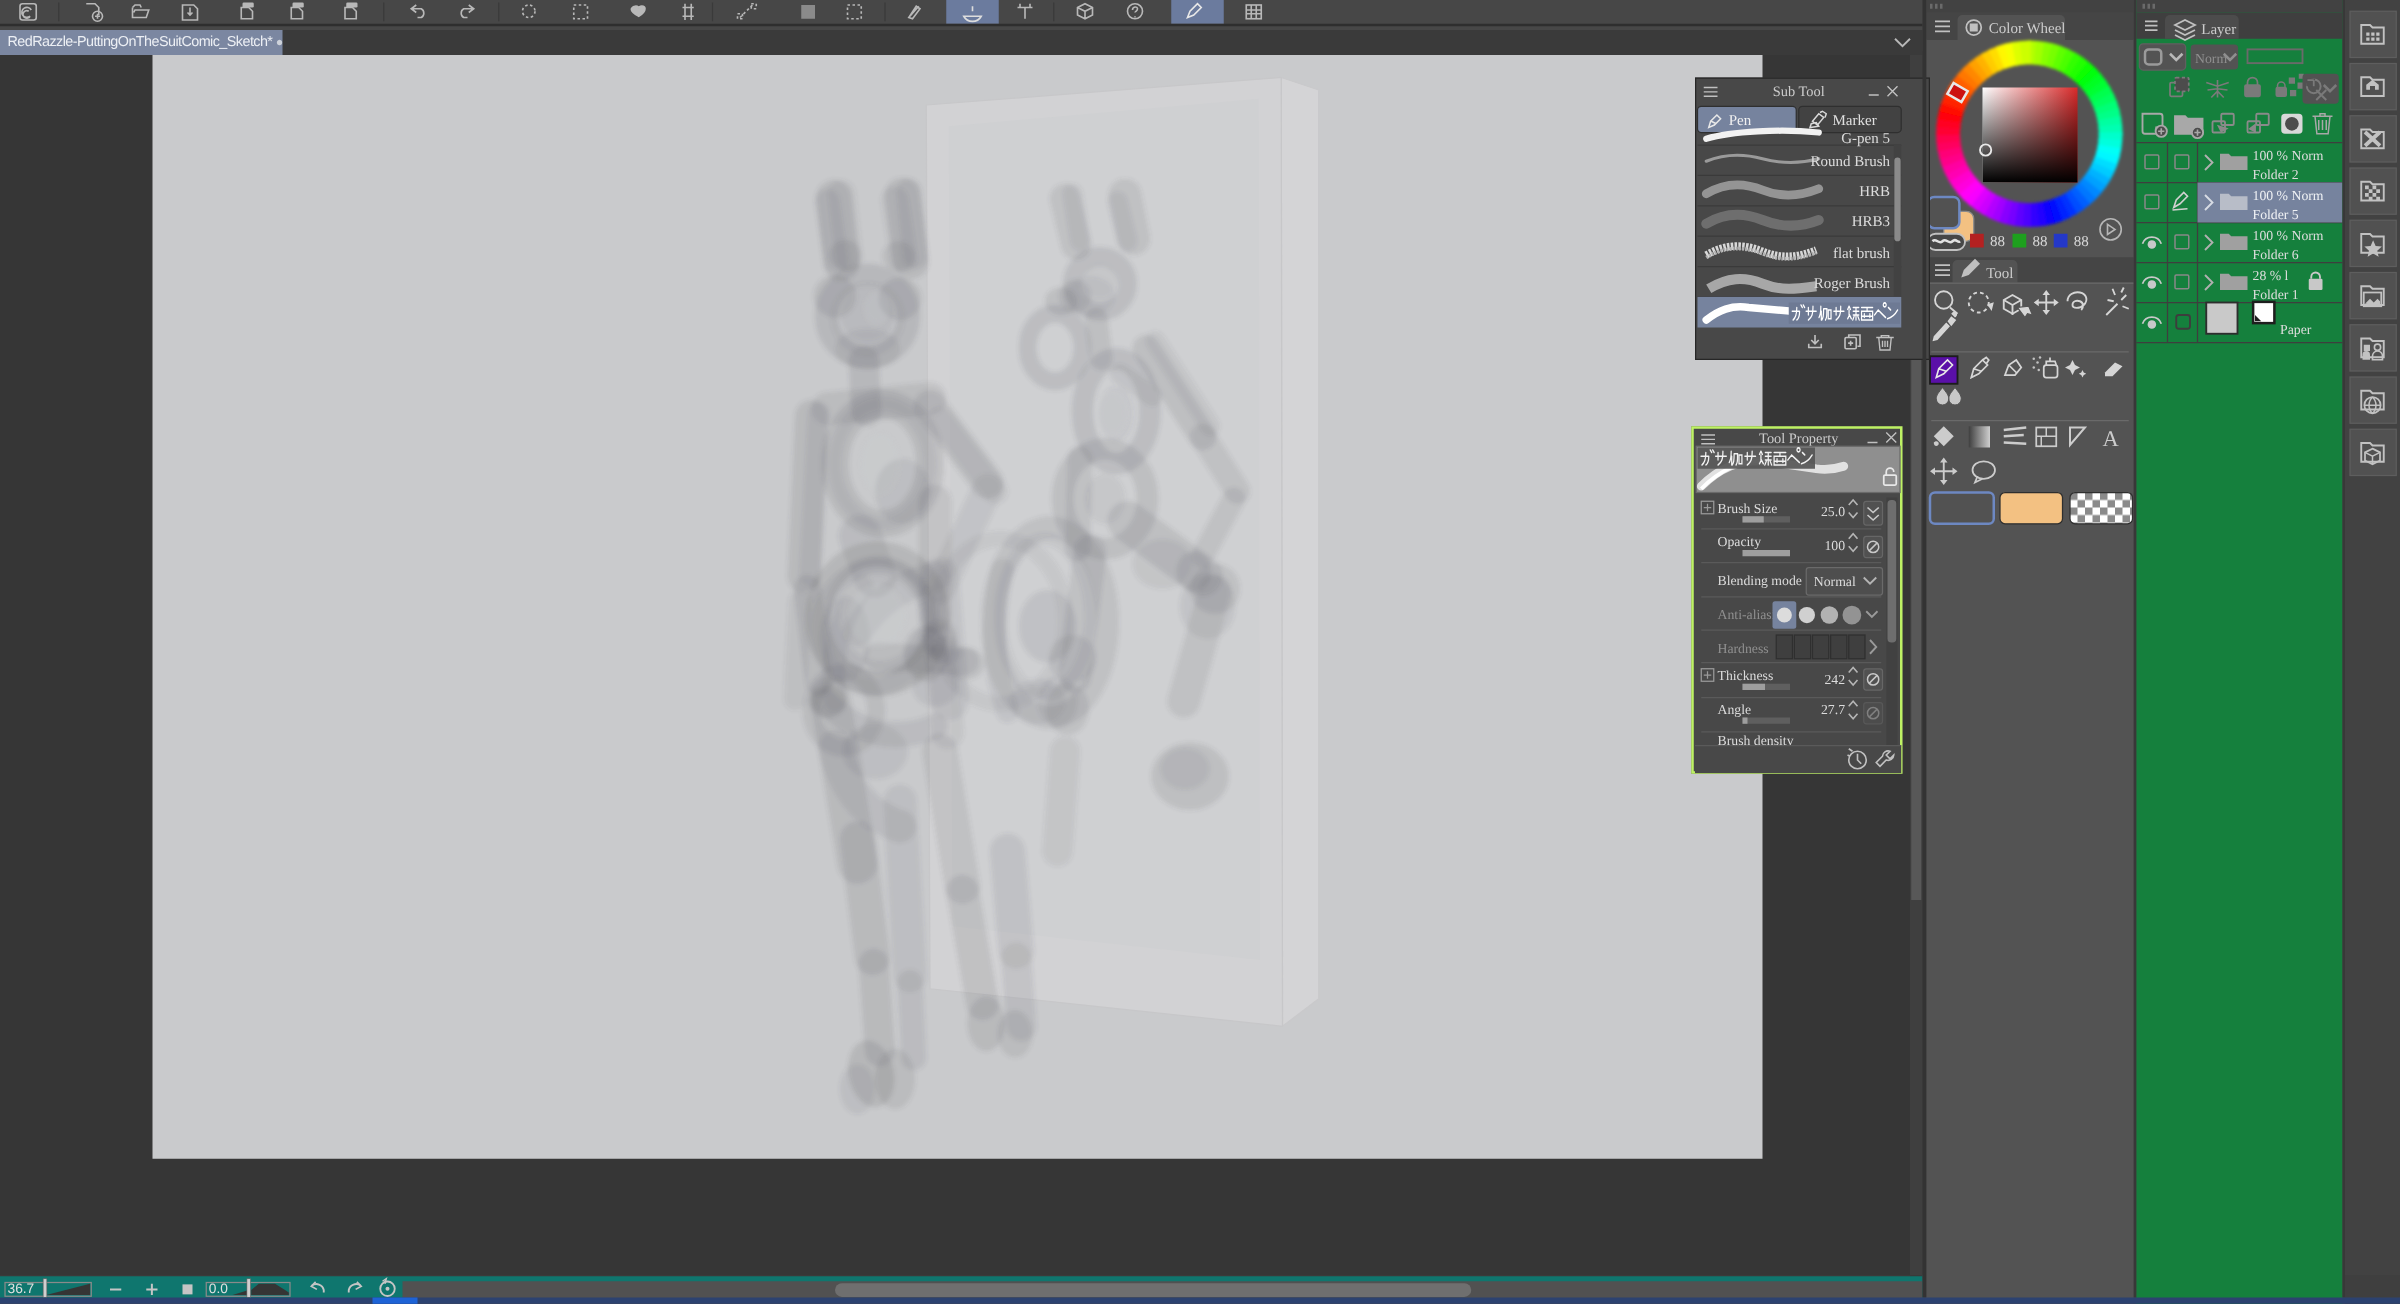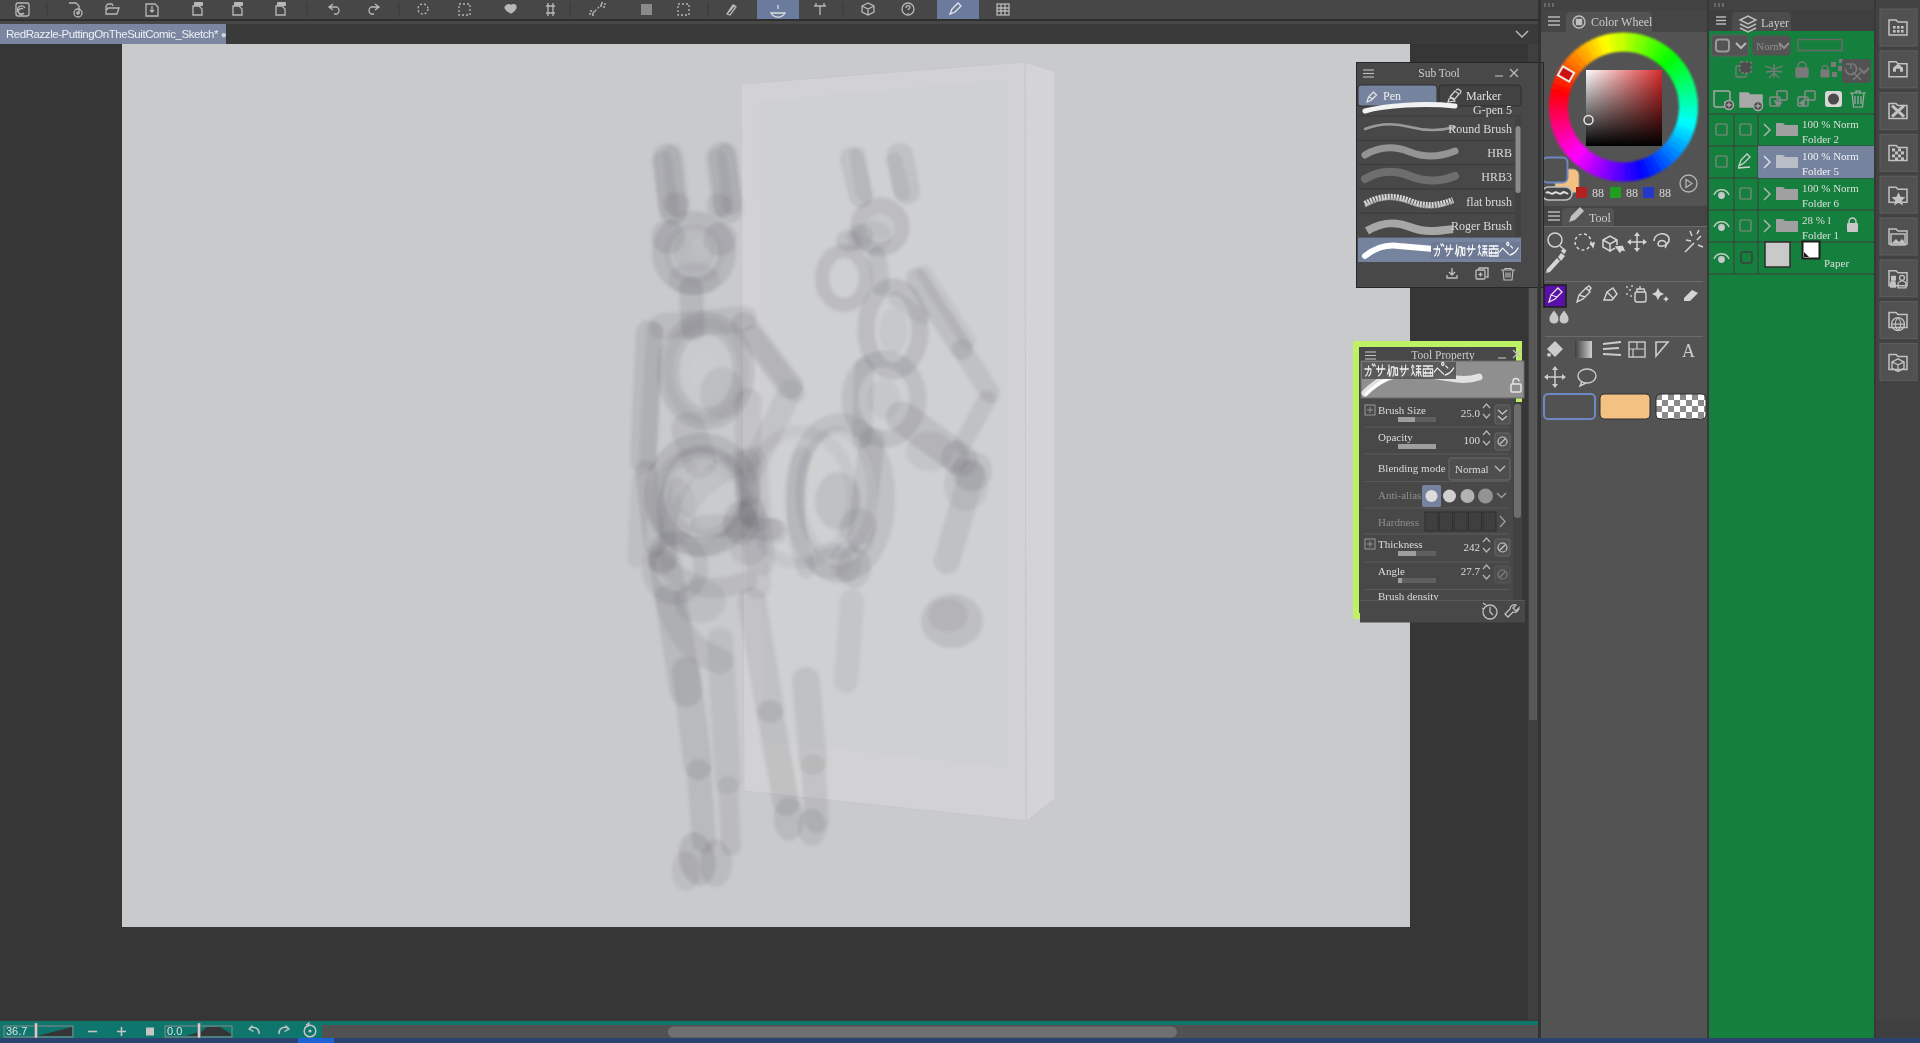--- a/index.html
+++ b/index.html
@@ -828,21 +828,21 @@
 
   <g stroke="#c0c0c0" stroke-width="1.3" fill="none">
     <path d="M95 205v7M92 209l3 3 3-3M90 212v3h10v-3"></path>
     <rect x="119" y="207" width="9" height="9" rx="1"></rect>
         <path d="M122 207v-2h9v9h-2"></path>
         <path d="M121.5 211.5h4M123.5 209.5v4"></path>
     <path d="M146 207h10l-1 10h-8zM144 207h14M148 207v-1.5h6v1.5M149 209.5v5M151 209.5v5M153 209.5v5" stroke-width="1.1"></path>
   </g>
 </svg>
 </div>
-<div class="abs" id="toolprop" style="left:1353px;top:341px;width:169px;height:278px;background:#484848;border:6px solid #bef264;box-sizing:border-box;">
+<div class="abs" id="toolprop" style="left:1353px;top:341px;width:169px;height:278px;background:#484848;border:2px solid #bef264;box-sizing:border-box;">
 <svg width="167" height="276" viewBox="0 0 167 276">
 
   <g stroke="#c0c0c0" stroke-width="1.1" fill="none">
     <line x1="6" y1="5" x2="17" y2="5"></line>
         <line x1="6" y1="8.5" x2="17" y2="8.5"></line>
         <line x1="6" y1="12" x2="17" y2="12"></line>
     <line x1="139" y1="11" x2="147" y2="11"></line>
     <path d="M154 3l8 8M162 3l-8 8"></path>
   </g>
   <text x="84" y="11.5" font-size="11.5" fill="#cccccc" text-anchor="middle">Tool Property</text>

